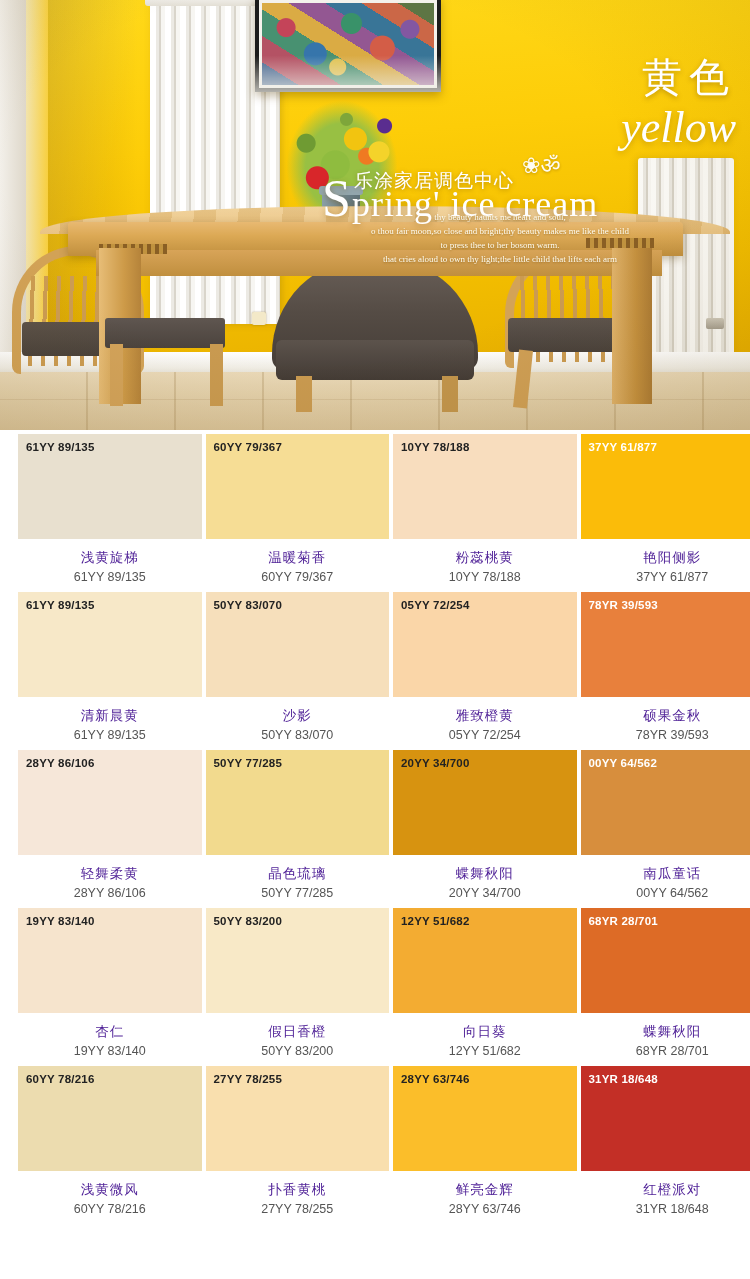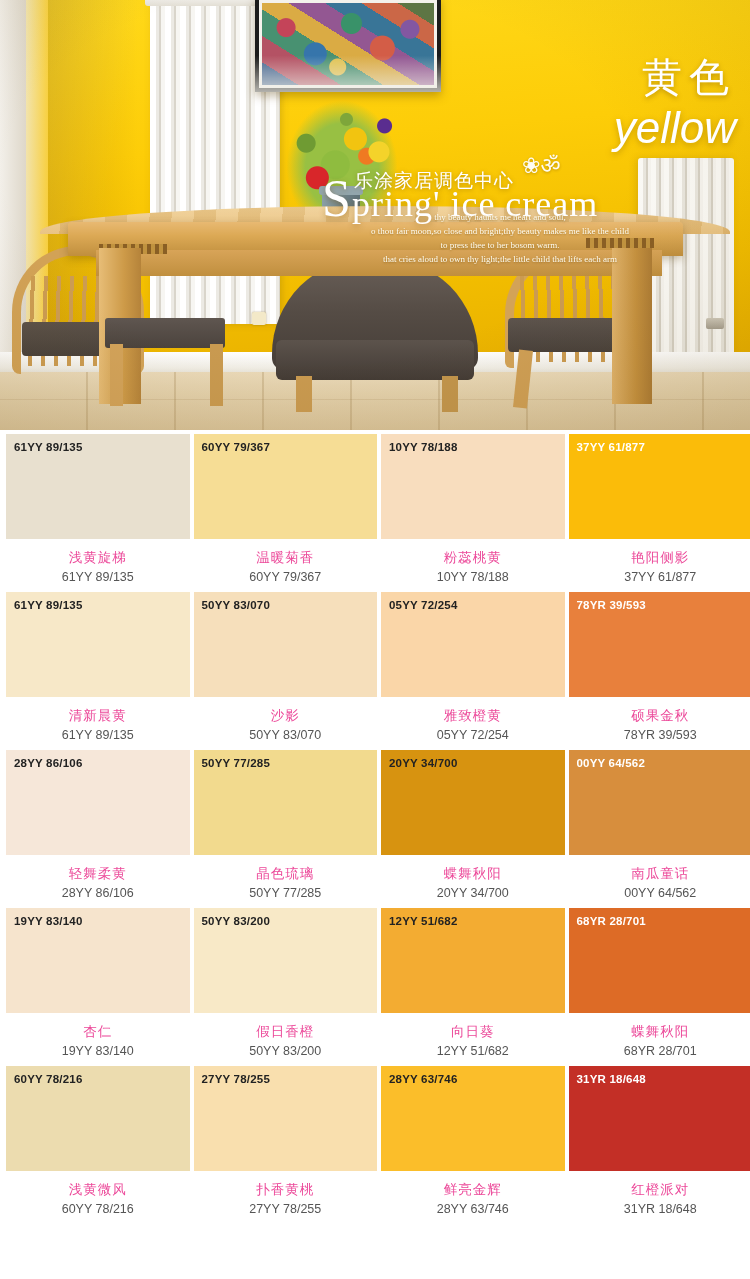--- a/index.html
+++ b/index.html
@@ -235,21 +235,21 @@
 
   
   .hero-text { position:absolute; right:14px; top:58px; width:360px; text-align:right; color:#fff; }
   .hero-cn {
     font-family:"Liberation Serif","DejaVu Serif",serif;
     font-size:40px; letter-spacing:7px; font-weight:400;
     text-shadow:0 2px 5px rgba(120,80,0,.45);
     line-height:1;
   }
   .hero-en {
-    font-family:Liberation Sans, sans-serif;
+    font-family:Liberation Serif, serif;
     font-style:italic; font-size:44px; line-height:1.1; margin-top:6px;
     text-shadow:0 2px 6px rgba(120,80,0,.40);
   }
   .brand-block { position:absolute; right:8px; top:155px; width:420px; text-align:left; color:#fff; }
   .brand-cn {
     position:absolute; left:32px; top:13px;
     font-family:"Liberation Sans","DejaVu Sans",sans-serif;
     font-size:19px; letter-spacing:1px; font-weight:400;
     text-shadow:0 1px 4px rgba(120,80,0,.5);
     white-space:nowrap;
@@ -269,35 +269,35 @@
   .poem {
     position:absolute; left:28px; top:56px; width:300px;
     font-family:"Liberation Serif","DejaVu Serif",serif;
     font-size:9px; line-height:1.55; text-align:center; color:#fffdf2;
     text-shadow:0 1px 2px rgba(120,80,0,.55);
   }
   .poem div { white-space:nowrap; }
 
   
   .grid {
-    width:642px; background:#fff; padding:4px 0 14px 4px;
+    width:642px; background:#fff; padding:4px 0 14px 16px;
   }
   .row { display:flex; width:750px; }
   .cell { width:187.5px; padding:0 2px 8px 2px; }
   .chip {
     position:relative; width:100%; height:105px;
   }
   .chip-code {
     position:absolute; left:8px; top:7px;
     font-size:11.5px; font-weight:bold; letter-spacing:.2px;
     font-family:"Liberation Sans","DejaVu Sans",sans-serif;
     white-space:nowrap;
   }
   .chip-name {
-    text-align:center; font-size:13.5px; color:#ec4899; margin-top:10px;
+    text-align:center; font-size:13.5px; color:#4c1d95; margin-top:10px;
     font-family:"Liberation Sans","DejaVu Sans",sans-serif;
     letter-spacing:1px;
   }
   .chip-ref {
     text-align:center; font-size:12.5px; color:#555; margin-top:3px;
     font-family:"Liberation Sans","DejaVu Sans",sans-serif;
   }
 </style>
 </head>
 <body>

